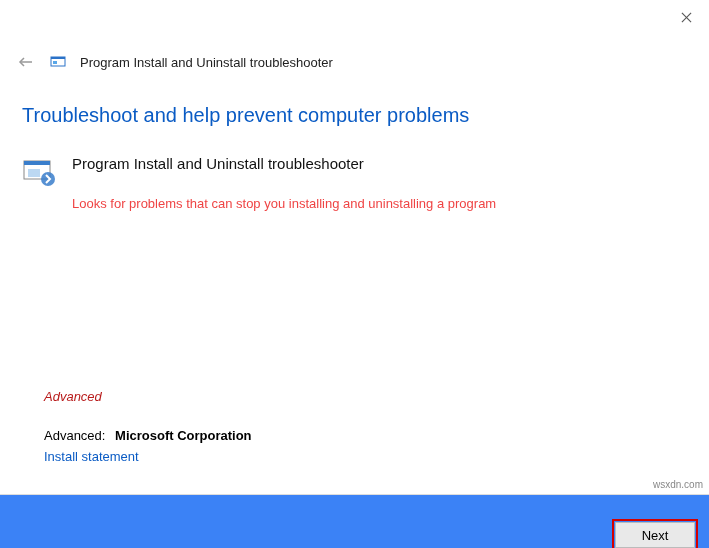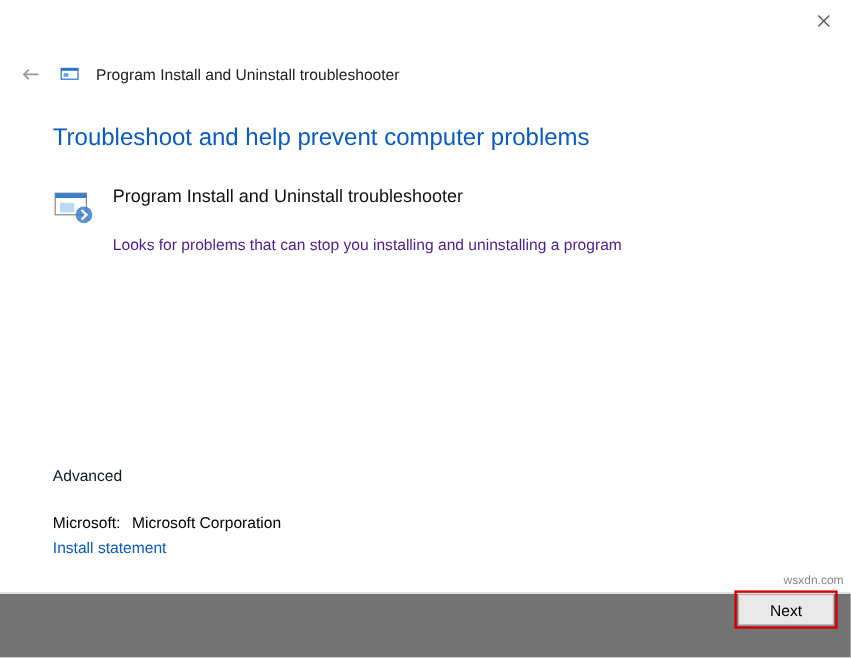--- a/index.html
+++ b/index.html
@@ -39,70 +39,71 @@
       color: #999;
     }
     .back-arrow svg { width: 16px; height: 16px; }
     .title-icon {
       width: 16px; height: 16px;
       display: inline-flex; align-items: center; justify-content: center;
     }
     .title-icon svg { width: 16px; height: 16px; }
     .window-title { font-size: 13px; color: #222; }
     .content {
-      padding: 24px 44px 0 44px;
+      padding: 24px 44px 0 22px;
     }
     .heading {
       color: #0a5bc4;
       font-size: 20px;
       font-weight: 400;
       margin-bottom: 28px;
     }
     .troubleshooter-row {
       display: flex;
       gap: 14px;
       align-items: flex-start;
     }
     .ts-icon {
       width: 36px; height: 36px;
       flex-shrink: 0;
     }
     .ts-icon svg { width: 36px; height: 36px; }
     .ts-text { flex: 1; }
     .ts-title { font-size: 15px; color: #111; margin-bottom: 2px; }
-    .ts-desc { font-size: 13px; color: #4c1d95; margin-top: 24px; }
+    .ts-desc { font-size: 13px; color: #ef4444; margin-top: 24px; }
     .bottom-info {
       position: absolute;
       left: 44px;
       bottom: 84px;
     }
     .advanced-link {
-      color: #0f172a;
+      color: #b91c1c;
       font-size: 13px;
       cursor: pointer;
       margin-bottom: 24px;
       display: inline-block;
+      font-style: italic;
     }
     .publisher-row { font-size: 13px; margin-bottom: 6px; }
     .publisher-label { color: #000; }
-    .publisher-name { color: #000; margin-left: 6px; }
+    .publisher-name { color: #000; margin-left: 6px; font-weight: bold; }
     .privacy-link {
       color: #0a5bc4;
       font-size: 13px;
       cursor: pointer;
     }
     .button-bar {
       position: absolute;
       bottom: 0; left: 0; right: 0;
       height: 54px;
-      background: #737373;
+      background: #3b82f6;
       border-top: 1px solid #ddd;
       display: flex;
       justify-content: flex-end;
-      align-items: flex-start;
+      align-items: flex-end;
       padding-right: 14px;
       gap: 24px;
     }
     .btn {
       min-width: 80px;
       height: 26px;
       background: #e9e9e9;
       border: 1px solid #bbb;
       font-size: 13px;
       cursor: pointer;
@@ -166,21 +167,21 @@
     <div class="ts-text">
       <div class="ts-title">Program Install and Uninstall troubleshooter</div>
       <div class="ts-desc">Looks for problems that can stop you installing and uninstalling a program</div>
     </div>
   </div>
 </div>
 
 <div class="bottom-info">
   <div class="advanced-link">Advanced</div>
   <div class="publisher-row">
-    <span class="publisher-label">Microsoft:</span>
+    <span class="publisher-label">Advanced:</span>
     <span class="publisher-name">Microsoft Corporation</span>
   </div>
   <div class="privacy-link">Install statement</div>
 </div>
 
 <div class="button-bar">
   <button class="btn next">Next</button>
 </div>
 
 <div class="watermark">wsxdn.com</div>

